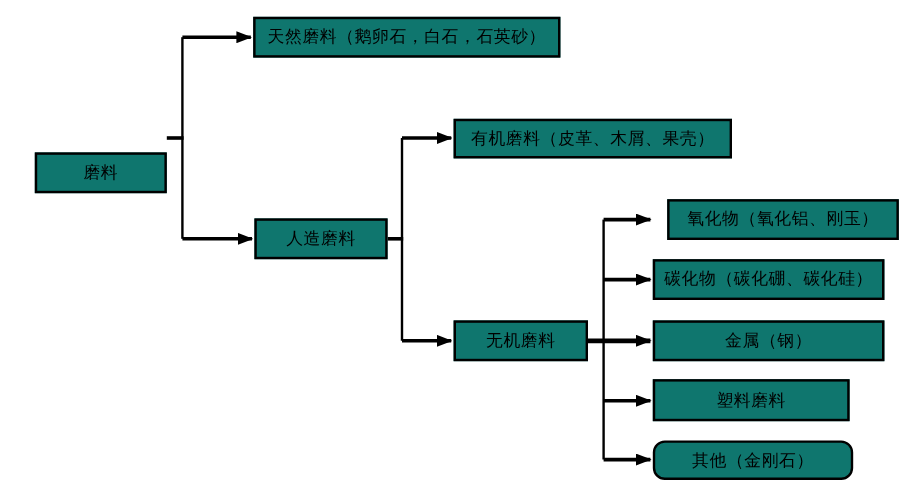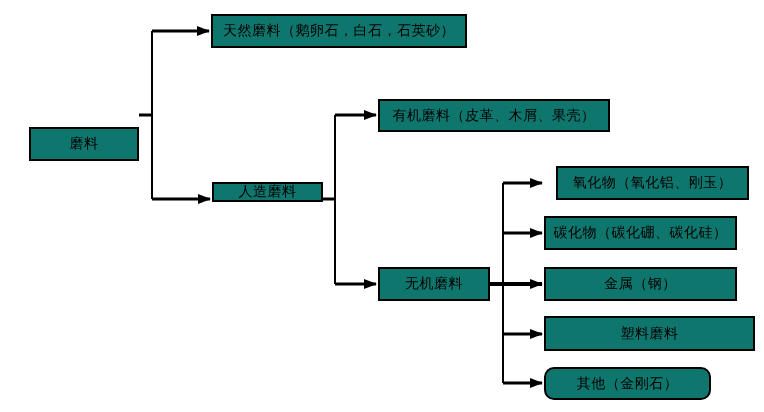--- a/index.html
+++ b/index.html
@@ -32,27 +32,27 @@
     justify-content: center;
     text-align: center;
     font-size: 14px;
     color: #000000;
     letter-spacing: 0.5px;
     white-space: nowrap;
   }
   
   .n-root       { left: 29px;  top: 98px;  width: 110px; height: 34px; margin-top: 29px; }
   .n-natural    { left: 211px; top: 14px;  width: 256px; height: 34px; }
-  .n-artificial { left: 212px; top: 182px; width: 111px; height: 20px; }
+  .n-artificial { left: 212px; top: 182px; width: 111px; height: 34px; }
   .n-organic    { left: 378px; top: 99px;  width: 232px; height: 33px; }
   .n-inorganic  { left: 378px; top: 267px; width: 112px; height: 34px; }
   .n-oxide      { left: 544px; top: 166px; width: 193px; height: 34px; margin-left: 12px; }
   .n-carbide    { left: 544px; top: 216px; width: 193px; height: 34px; }
   .n-metal      { left: 544px; top: 267px; width: 193px; height: 34px; }
-  .n-plastic    { left: 544px; top: 316px; width: 211px; height: 35px; }
+  .n-plastic    { left: 544px; top: 316px; width: 164px; height: 35px; }
   .n-other      { left: 544px; top: 367px; width: 167px; height: 33px; border-radius: 10px; }
 </style>
 </head>
 <body>
 
 <div class="canvas">
 
   <svg class="connectors" viewBox="0 0 764 412" xmlns="http://www.w3.org/2000/svg">
     <defs>
       <marker id="arrow" markerUnits="userSpaceOnUse" markerWidth="13" markerHeight="10" refX="12" refY="5" orient="auto">

